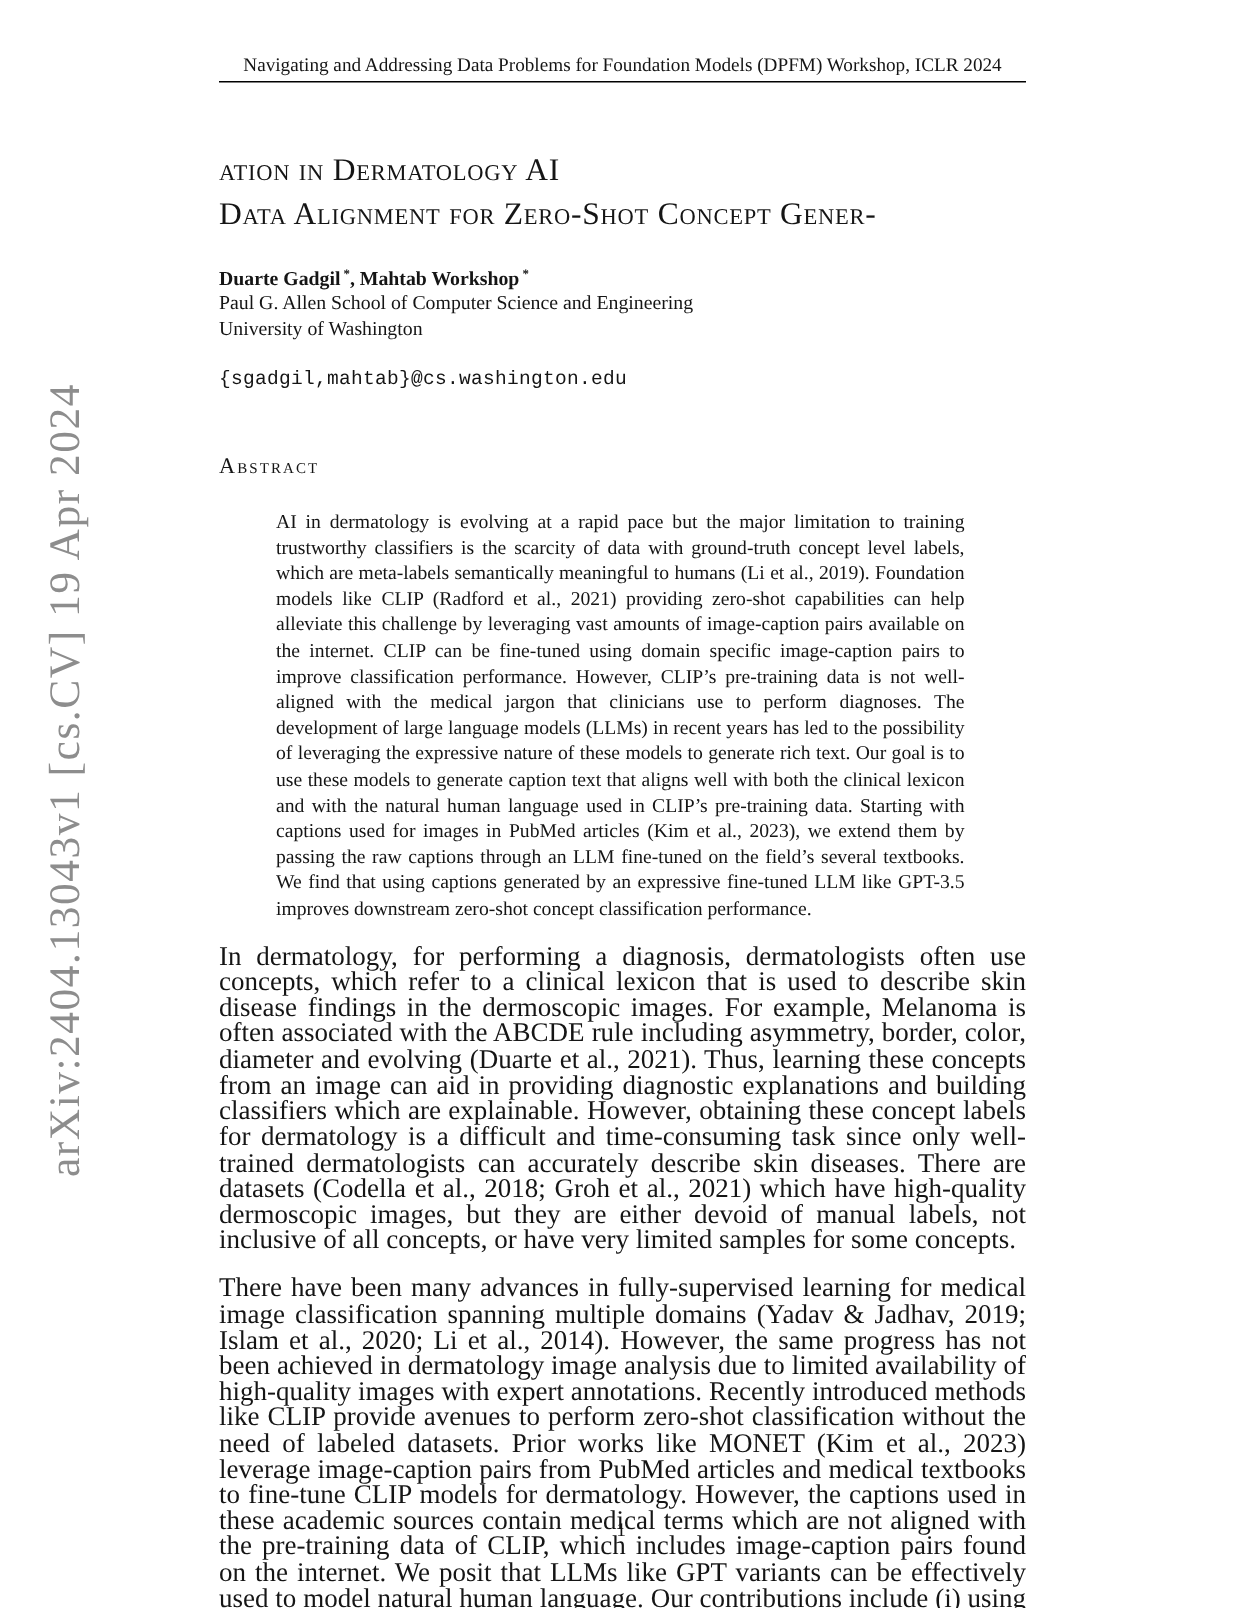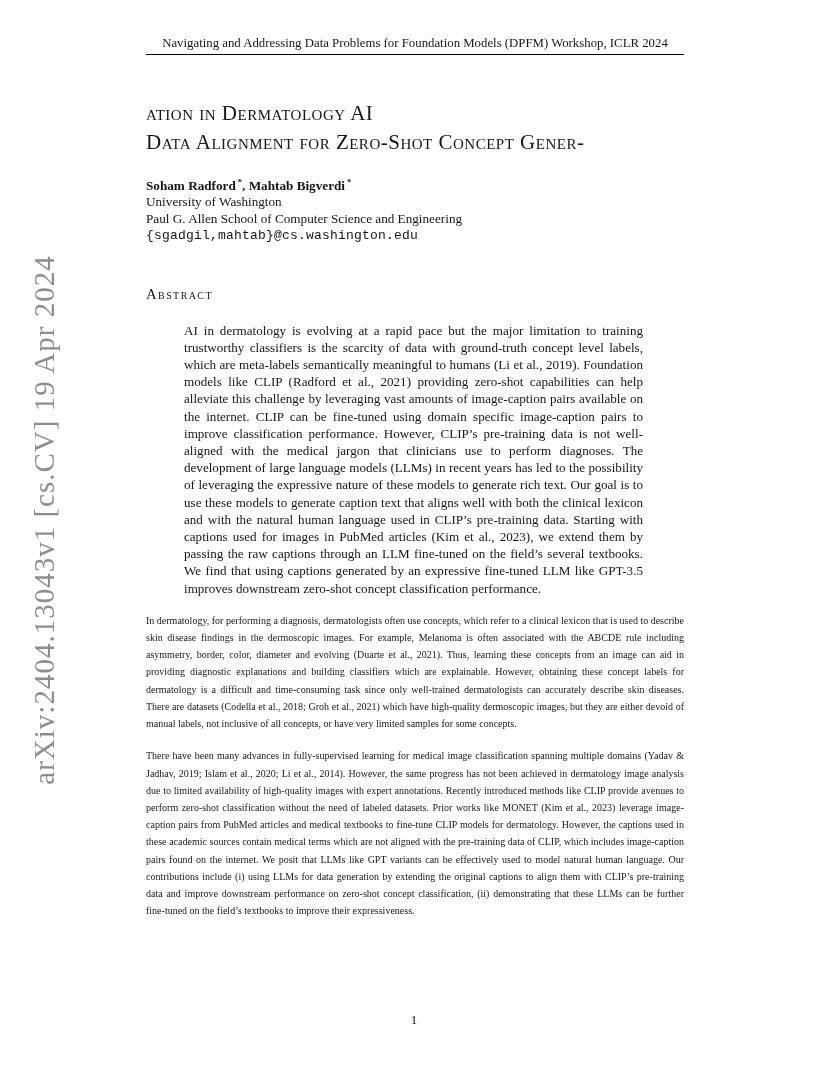--- a/index.html
+++ b/index.html
@@ -62,21 +62,21 @@
   .author-mark {
     font-size: 0.65em;
     vertical-align: super;
     line-height: 0;
     margin-left: 2px;
   }
   .email-line {
     font-family: "Liberation Mono", monospace;
     font-size: 13px;
     letter-spacing: 0.2px;
-    margin-top: 1px;
+    margin-top: 18px;
   }
   .abstract-heading {
     margin-top: 41px;
     font-size: 14.8px;
     font-variant: small-caps;
     letter-spacing: 1.4px;
   }
   .abstract-body {
     margin: 19px 41px 0 38px;
     text-align: justify;
@@ -88,21 +88,21 @@
     font-size: 15px;
   }
   .section-title {
     font-variant: small-caps;
     letter-spacing: 1.1px;
     margin-left: 22px;
   }
   .body-para {
     margin: 15px 0 0 0;
     text-align: justify;
-    font-size: 10px;
+    font-size: 18px;
     line-height: 17.2px;
   }
   .page-number {
     position: absolute;
     left: 0;
     top: 1012px;
     width: 100%;
     text-align: center;
     font-size: 13px;
   }
@@ -118,23 +118,23 @@
 
     <div class="running-header">Navigating and Addressing Data Problems for Foundation Models (DPFM) Workshop, ICLR 2024</div>
     <hr class="header-rule">
 
     <div class="paper-title">
       <div>ation in Dermatology AI</div>
       <div>Data Alignment for Zero-Shot Concept Gener-</div>
     </div>
 
     <div class="authors">
-      <div class="author-names"><span>Soham Radford</span><span class="author-mark">*</span><span>, </span><span>Mahtab Bigverdi</span><span class="author-mark">*</span></div>
+      <div class="author-names"><span>Duarte Gadgil</span><span class="author-mark">*</span><span>, </span><span>Mahtab Workshop</span><span class="author-mark">*</span></div>
+      <div>Paul G. Allen School of Computer Science and Engineering</div>
       <div>University of Washington</div>
-      <div>Paul G. Allen School of Computer Science and Engineering</div>
       <div class="email-line">{sgadgil,mahtab}@cs.washington.edu</div>
     </div>
 
     <div class="abstract-heading">Abstract</div>
     <p class="abstract-body">AI in dermatology is evolving at a rapid pace but the major limitation to training trustworthy classifiers is the scarcity of data with ground-truth concept level labels, which are meta-labels semantically meaningful to humans (Li et al., 2019). Foundation models like CLIP (Radford et al., 2021) providing zero-shot capabilities can help alleviate this challenge by leveraging vast amounts of image-caption pairs available on the internet. CLIP can be fine-tuned using domain specific image-caption pairs to improve classification performance. However, CLIP’s pre-training data is not well-aligned with the medical jargon that clinicians use to perform diagnoses. The development of large language models (LLMs) in recent years has led to the possibility of leveraging the expressive nature of these models to generate rich text. Our goal is to use these models to generate caption text that aligns well with both the clinical lexicon and with the natural human language used in CLIP’s pre-training data. Starting with captions used for images in PubMed articles (Kim et al., 2023), we extend them by passing the raw captions through an LLM fine-tuned on the field’s several textbooks. We find that using captions generated by an expressive fine-tuned LLM like GPT-3.5 improves downstream zero-shot concept classification performance.</p>
 
 
     <p class="body-para">In dermatology, for performing a diagnosis, dermatologists often use concepts, which refer to a clinical lexicon that is used to describe skin disease findings in the dermoscopic images. For example, Melanoma is often associated with the ABCDE rule including asymmetry, border, color, diameter and evolving (Duarte et al., 2021). Thus, learning these concepts from an image can aid in providing diagnostic explanations and building classifiers which are explainable. However, obtaining these concept labels for dermatology is a difficult and time-consuming task since only well-trained dermatologists can accurately describe skin diseases. There are datasets (Codella et al., 2018; Groh et al., 2021) which have high-quality dermoscopic images, but they are either devoid of manual labels, not inclusive of all concepts, or have very limited samples for some concepts.</p>
     <p class="body-para">There have been many advances in fully-supervised learning for medical image classification spanning multiple domains (Yadav &amp; Jadhav, 2019; Islam et al., 2020; Li et al., 2014). However, the same progress has not been achieved in dermatology image analysis due to limited availability of high-quality images with expert annotations. Recently introduced methods like CLIP provide avenues to perform zero-shot classification without the need of labeled datasets. Prior works like MONET (Kim et al., 2023) leverage image-caption pairs from PubMed articles and medical textbooks to fine-tune CLIP models for dermatology. However, the captions used in these academic sources contain medical terms which are not aligned with the pre-training data of CLIP, which includes image-caption pairs found on the internet. We posit that LLMs like GPT variants can be effectively used to model natural human language. Our contributions include (i) using LLMs for data generation by extending the original captions to align them with CLIP’s pre-training data and improve downstream performance on zero-shot concept classification, (ii) demonstrating that these LLMs can be further fine-tuned on the field’s textbooks to improve their expressiveness.</p>
 

